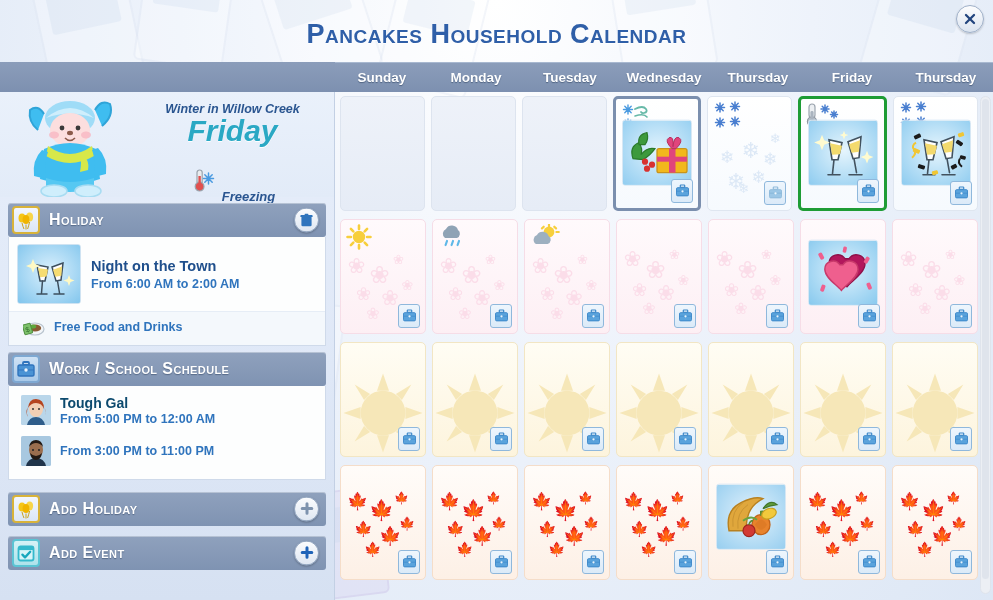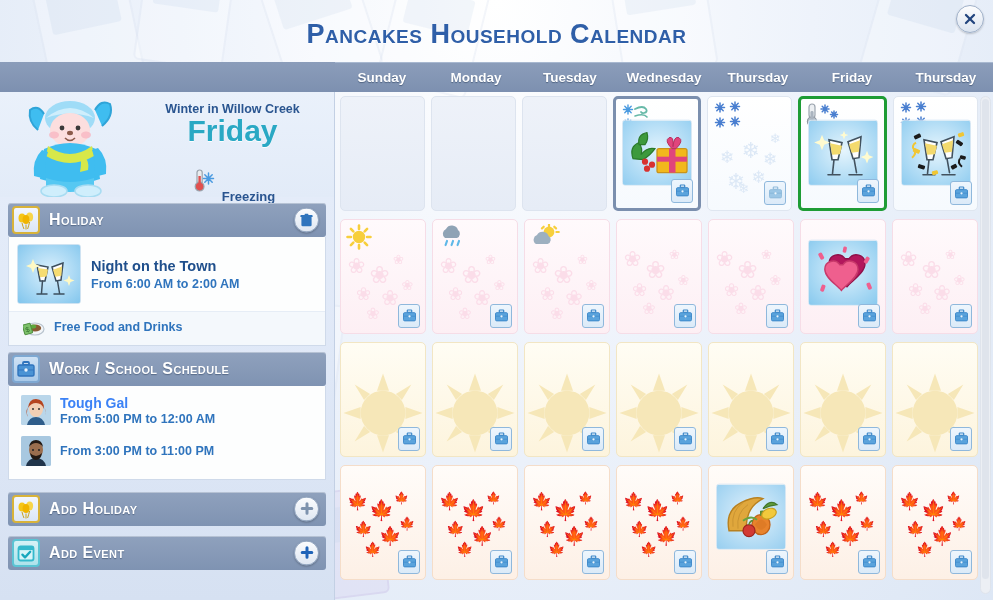--- a/index.html
+++ b/index.html
@@ -48,21 +48,21 @@
     background:linear-gradient(#8b9dba,#7d90b0);
   }
 
   
   #left {
     position:absolute; left:0; top:92px; width:335px; height:508px;
     background:linear-gradient(180deg,#e7eefa 0%,#dfe8f7 55%,#d6e1f2 100%);
     border-right:1px solid #c3d0e4; overflow:hidden;
   }
   #daysummary { position:relative; height:105px;
-    background:linear-gradient(180deg,#eaf1fb,#e2ebf8); }
+    background:linear-gradient(180deg,#eaf1fb,#e2ebf8);font-style:italic; }
   #sim { position:absolute; left:10px; top:2px; width:120px; height:103px; }
   #season-label {
     position:absolute; left:135px; top:10px; width:195px; text-align:center;
     font-size:12.5px; font-weight:700; color:#2a5590;
   }
   #dayname {
     position:absolute; left:135px; top:22px; width:195px; text-align:center;
     font-size:30px; font-weight:700; color:#2aa8c4;
     text-shadow:0 1px 0 rgba(255,255,255,.85);
   }
@@ -104,21 +104,21 @@
               background:linear-gradient(160deg,#bfe2f7,#8fcdf1); overflow:hidden;
               position:relative; border:1px solid #cfe3f2;}
   .ev-name { font-size:14.5px; font-weight:700; color:#1f4f8c; line-height:1.25; }
   .ev-time { font-size:12.5px; font-weight:700; color:#2f74bd; margin-top:1px;}
   .perk-row { display:flex; align-items:center; gap:9px; padding:5px 8px 8px 14px;
               border-top:1px solid #e6edf6; background:#f4f8fc;}
   .perk-t { font-size:12.5px; font-weight:700; color:#2f74bd; }
   .sim-row { display:flex; align-items:center; gap:9px; padding:5px 8px 5px 12px; }
   .sim-av { width:30px; height:30px; flex:none; border-radius:2px; overflow:hidden;
             background:linear-gradient(#cfe2f4,#9dc2e2); position:relative; }
-  .sim-name { font-size:14px; font-weight:700; color:#3b82f6; line-height:1.2;}
+  .sim-name { font-size:14px; font-weight:700; color:#0c4a6e; line-height:1.2;}
   .sim-time { font-size:12.5px; font-weight:700; color:#2f74bd; }
 
   
   #grid {
     position:absolute; left:335px; top:92px; width:658px; height:508px;
     overflow:hidden;
   }
   .week { display:flex; gap:0; height:123px; padding:0 12px 0 2px; }
   .cell {
     flex:1; margin:4px 3px; border-radius:5px; position:relative;

